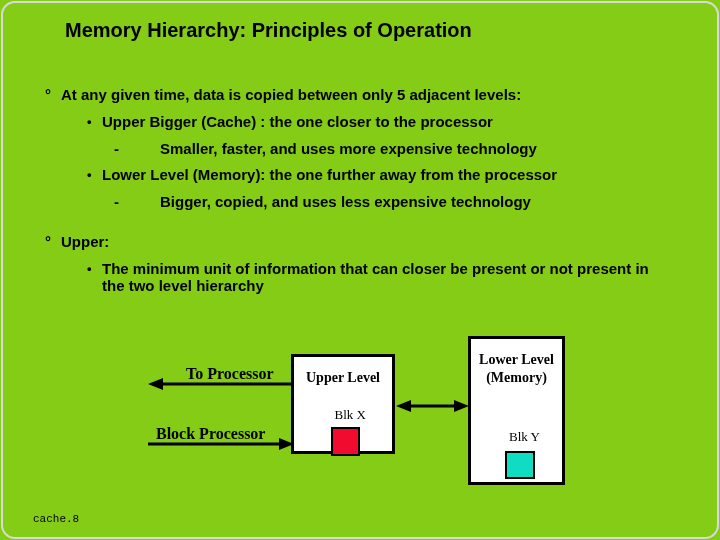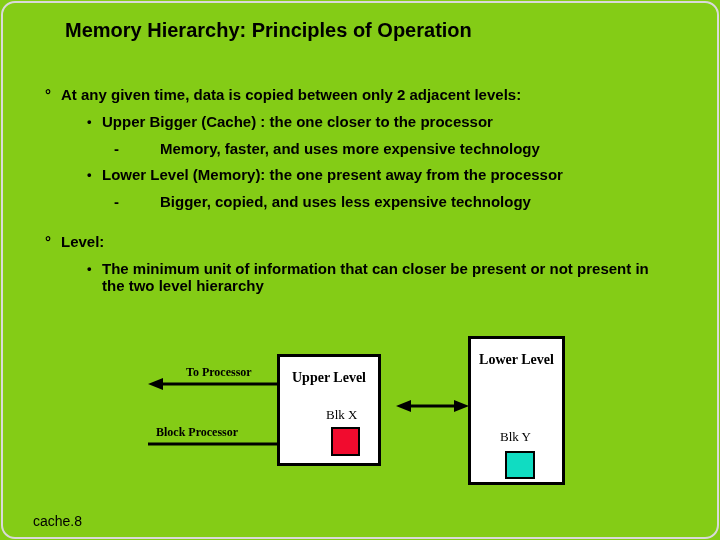--- a/index.html
+++ b/index.html
@@ -19,65 +19,65 @@
   .b{position:absolute;display:flex;font-weight:bold;font-size:15px;line-height:17px;white-space:nowrap;}
   .b .mk{flex:none;text-align:left;}
   .l1{left:45px;}  .l1 .mk{width:16px;font-size:15px;}
   .l2{left:87px;}  .l2 .mk{width:15px;font-size:13px;}
   .l3{left:114px;} .l3 .mk{width:46px;}
   .wrap .tx{white-space:normal;width:560px;}
   
   .arrows{position:absolute;left:0;top:0;pointer-events:none;}
   .dlabel{
     position:absolute;font-family:"Liberation Serif",serif;font-weight:bold;
-    font-size:12px;white-space:nowrap;
+    font-size:16px;white-space:nowrap;
   }
   .dbox{
     position:absolute;border:3px solid #000;background:#fff;box-sizing:border-box;
     font-family:"Liberation Serif",serif;font-weight:bold;font-size:14px;
     text-align:center;line-height:18px;padding-top:12px;
   }
   .blk-label{
     position:absolute;font-family:"Liberation Serif",serif;font-size:13px;
-    text-align:left;white-space:nowrap;
+    text-align:right;white-space:nowrap;
   }
   .blk-square{position:absolute;border:2px solid #000;box-sizing:content-box;}
-  .footer{position:absolute;left:33px;top:513px;font-size:14px;font-weight:normal;}
+  .footer{position:absolute;left:33px;top:513px;font-size:11px;font-weight:normal;font-family:Liberation Mono, monospace;}
 </style>
 </head>
 <body>
 
 <div class="slide">
   <div class="frame"></div>
 
   <h1 class="title">Memory Hierarchy: Principles of Operation</h1>
 
   <div class="b l1" style="top:86px">
     <span class="mk">°</span>
-    <span class="tx">At any given time, data is copied between only 2 adjacent levels:</span>
+    <span class="tx">At any given time, data is copied between only 5 adjacent levels:</span>
   </div>
   <div class="b l2" style="top:113px">
     <span class="mk">•</span>
     <span class="tx">Upper Bigger (Cache) : the one closer to the processor</span>
   </div>
   <div class="b l3" style="top:140px">
     <span class="mk">-</span>
-    <span class="tx">Memory, faster, and uses more expensive technology</span>
+    <span class="tx">Smaller, faster, and uses more expensive technology</span>
   </div>
   <div class="b l2" style="top:166px">
     <span class="mk">•</span>
-    <span class="tx">Lower Level (Memory): the one present away from the processor</span>
+    <span class="tx">Lower Level (Memory): the one further away from the processor</span>
   </div>
   <div class="b l3" style="top:193px">
     <span class="mk">-</span>
     <span class="tx">Bigger, copied, and uses less expensive technology</span>
   </div>
   <div class="b l1" style="top:233px">
     <span class="mk">°</span>
-    <span class="tx">Level:</span>
+    <span class="tx">Upper:</span>
   </div>
   <div class="b l2 wrap" style="top:260px">
     <span class="mk">•</span>
     <span class="tx">The minimum unit of information that can closer be present or not present in the two level hierarchy</span>
   </div>
 
   <svg class="arrows" width="720" height="540" viewBox="0 0 720 540">
     <g stroke="#000" fill="#000">
       <line x1="293" y1="384" x2="159" y2="384" stroke-width="3"></line>
       <polygon points="148,384 163,378 163,390" stroke="none"></polygon>
@@ -89,26 +89,27 @@
     <g stroke="#000" fill="#000">
       <line x1="404" y1="406" x2="461" y2="406" stroke-width="3"></line>
       <polygon points="396,406 411,400 411,412" stroke="none"></polygon>
       <polygon points="469,406 454,400 454,412" stroke="none"></polygon>
     </g>
   </svg>
 
   <div class="dlabel" style="left:186px;top:365px">To Processor</div>
   <div class="dlabel" style="left:156px;top:425px">Block Processor</div>
 
-  <div class="dbox" style="left:277px;top:354px;width:104px;height:112px">
+  <div class="dbox" style="left:291px;top:354px;width:104px;height:100px">
     <div>Upper Level</div>
   </div>
   <div class="blk-label" style="left:326px;top:407px;width:40px">Blk X</div>
   <div class="blk-square" style="left: 331px; top: 427px; width: 25px; height: 25px; background: rgb(241, 11, 46);"></div>
 
   <div class="dbox" style="left:468px;top:336px;width:97px;height:149px">
     <div>Lower Level</div>
+    <div>(Memory)</div>
   </div>
   <div class="blk-label" style="left:500px;top:429px;width:40px">Blk Y</div>
   <div class="blk-square" style="left: 505px; top: 451px; width: 26px; height: 24px; background: rgb(16, 220, 194);"></div>
 
   <div class="footer">cache.8</div>
 </div>
 
 </body></html>

